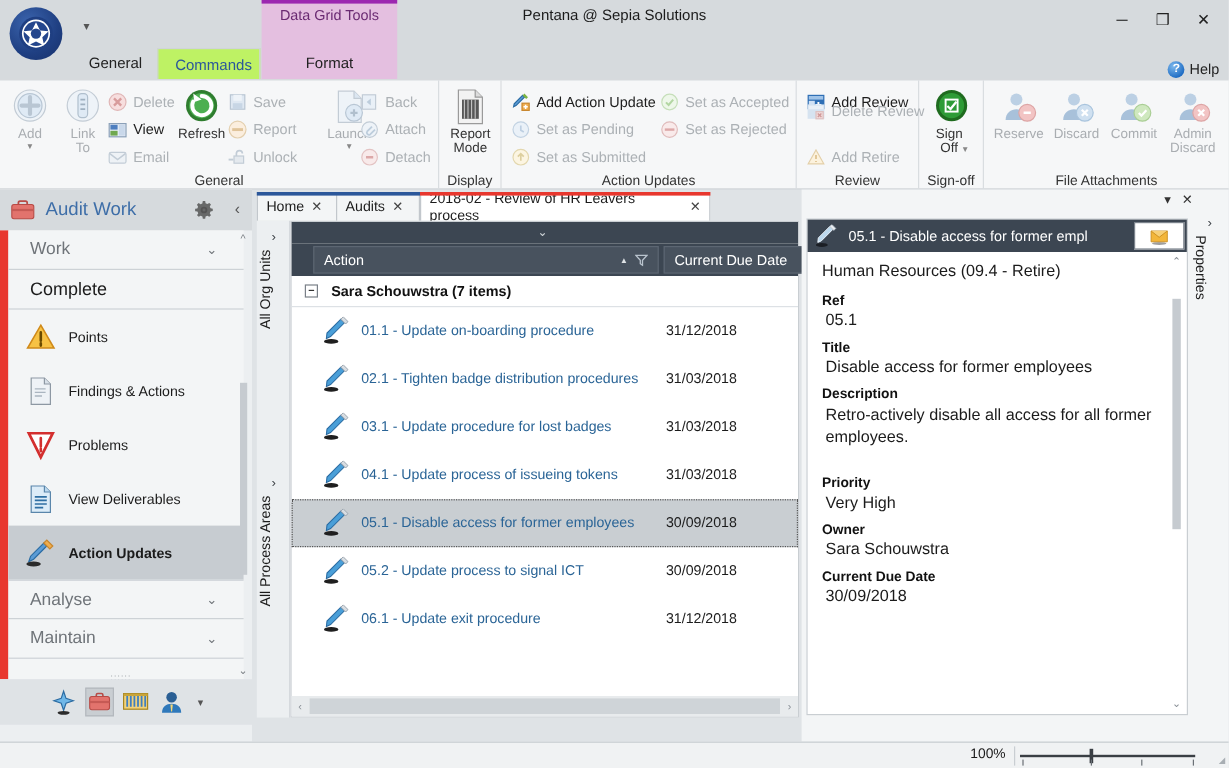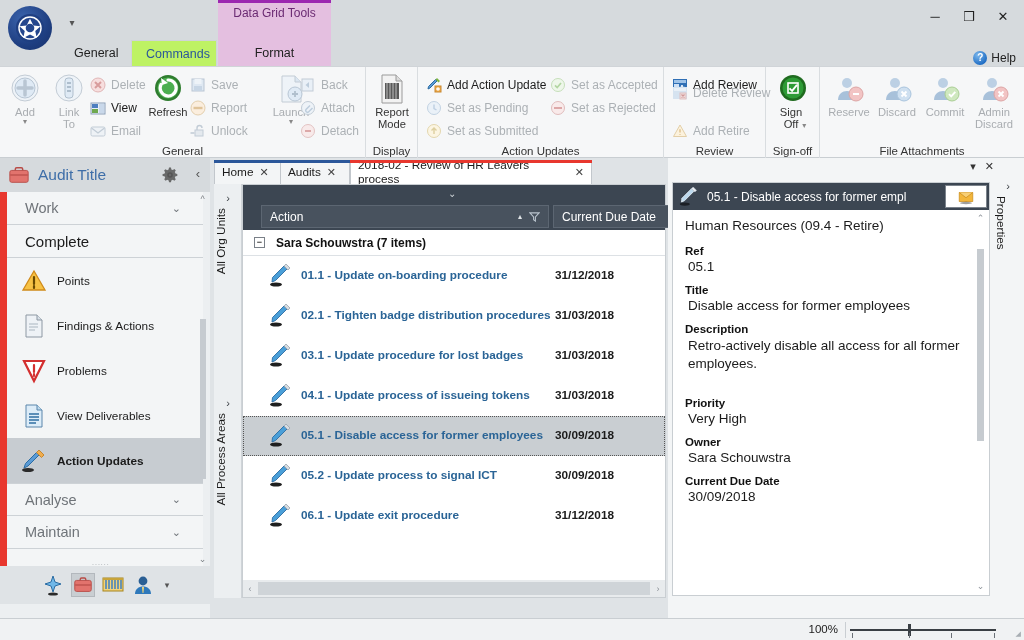--- a/index.html
+++ b/index.html
@@ -181,21 +181,21 @@
 
   .grp-row {
     position:absolute; left:0; height:26px; width:422px; display:flex; align-items:center;
     font-size:12px; font-weight:bold; color:#111; border-bottom:1px solid #dde1e5;
   }
   .grp-row .expander {
     width:11px; height:11px; border:1px solid #7a8088; margin-left:11px; margin-right:11px;
     font-size:9px; line-height:9px; text-align:center; color:#333; background:#fff;
   }
   .grow {
-    position:absolute; left:0; width:422px; height:40px;font-weight:bold;
+    position:absolute; left:0; width:422px; height:40px;
   }
   .grow .gic { position:absolute; left:26px; top:8px; width:24px; height:24px; }
   .grow .gtxt { position:absolute; left:58px; top:12px; font-size:11.8px; color:#2a6496; }
   .grow .gdate { position:absolute; left:312px; top:12px; font-size:11.8px; color:#1b1b1b;text-align:right; }
   .grow.selected { background:#c9ced2; outline:1px dotted #555; outline-offset:-1px; }
 
   .hscroll {
     position:absolute; left:0; bottom:0; width:422px; height:17px; background:#e8ebed;
     display:flex; align-items:center;
   }
@@ -259,20 +259,21 @@
     <div class="app-logo">
       <svg viewBox="0 0 32 32" class="icon">
         <circle cx="16" cy="16" r="15" fill="#1f3f82"></circle>
         <circle cx="16" cy="16" r="12.5" fill="#fff"></circle>
         <circle cx="16" cy="16" r="11" fill="#24468d"></circle>
         <path d="M16 6 L19.6 13.2 L27.2 14 L21.6 19.2 L23.2 26.6 L16 23 L8.8 26.6 L10.4 19.2 L4.8 14 L12.4 13.2 Z" fill="#fff"></path>
         <circle cx="16" cy="16" r="4.6" fill="#24468d"></circle>
       </svg>
     </div>
     <div class="qat-arrow">▾</div>
+    <div class="win-title">Pentana @ Sepia Solutions</div>
     <div class="win-btns">
       <div class="win-btn">─</div>
       <div class="win-btn">❒</div>
       <div class="win-btn close">✕</div>
     </div>
 
     <div class="ribtabs">
       <div class="ribtab general">General</div>
       <div class="ribtab commands">Commands</div>
     </div>
@@ -614,21 +615,21 @@
 
     <div class="leftnav">
       <div class="leftnav-head">
         <span class="bag">
           <svg viewBox="0 0 24 24" class="icon">
               <rect x="2" y="7" width="20" height="13" rx="2" fill="#e2736d" stroke="#b84b46"></rect>
               <path d="M8 7V5.5A1.5 1.5 0 0 1 9.5 4h5A1.5 1.5 0 0 1 16 5.5V7" fill="none" stroke="#b84b46" stroke-width="1.6"></path>
               <rect x="2" y="11" width="20" height="2" fill="#c65a55"></rect>
             </svg>
         </span>
-        <span class="ttl">Audit Title</span>
+        <span class="ttl">Audit Work</span>
         <span class="gear">
           <svg viewBox="0 0 16 16" class="icon">
               <path d="M8 5.2A2.8 2.8 0 1 0 8 10.8 2.8 2.8 0 0 0 8 5.2zm0 1.6a1.2 1.2 0 1 1 0 2.4 1.2 1.2 0 0 1 0-2.4z" fill="#555"></path>
               <path d="M7 0.6h2l.3 1.8 1.5.7 1.6-1 1.4 1.4-1 1.6.7 1.5 1.8.3v2l-1.8.3-.7 1.5 1 1.6-1.4 1.4-1.6-1-1.5.7-.3 1.8H7l-.3-1.8-1.5-.7-1.6 1-1.4-1.4 1-1.6-.7-1.5L0.6 9V7l1.8-.3.7-1.5-1-1.6L3.5 2.2l1.6 1 1.5-.7z" fill="#555" opacity="0.85"></path>
             </svg>
         </span>
         <span class="coll">‹</span>
       </div>
       <div class="redstrip"></div>
       <div class="navlist">

